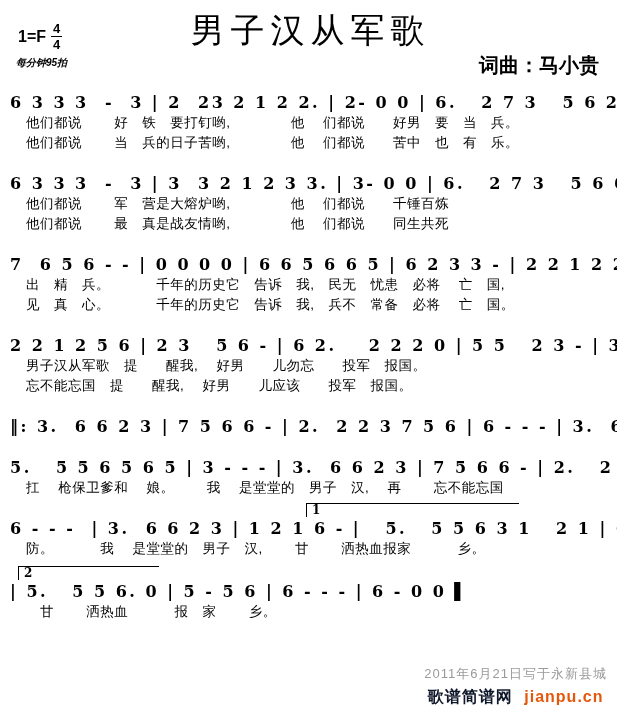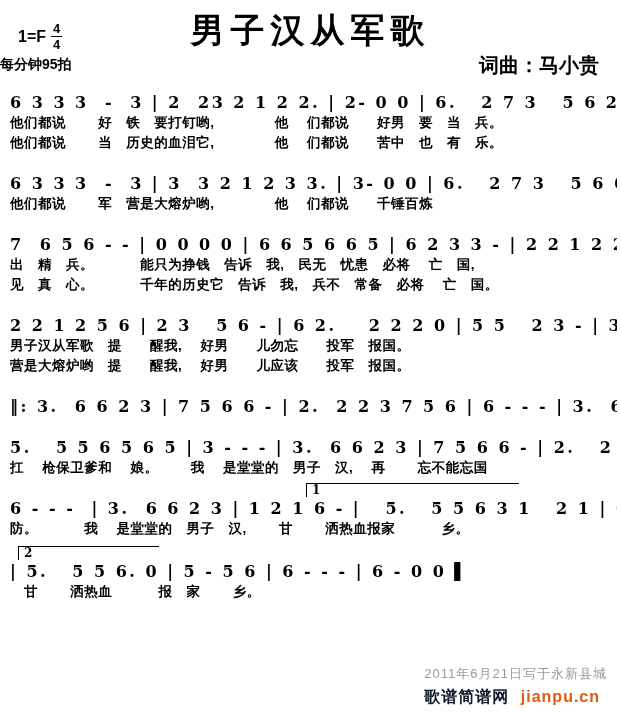--- a/index.html
+++ b/index.html
@@ -14,61 +14,61 @@
   
   .keysig{
     position:absolute;left:18px;top:22px;
     font-family:"Liberation Sans",sans-serif;
     font-size:16px;font-weight:bold;display:flex;align-items:center;gap:5px;
   }
   .frac{display:inline-flex;flex-direction:column;align-items:center;line-height:1;font-size:13px;font-weight:bold;}
   .frac .num{border-bottom:1.5px solid #000;padding:0 2px 1px;}
   .frac .den{padding-top:1px;}
   .tempo{
-    position:absolute;left:0;top:56px;
-    font-size:14px;font-weight:bold;
+    position:absolute;left:16px;top:56px;
+    font-size:10px;font-weight:bold;font-style:italic;
   }
   .title{
     position:absolute;left:0;right:0;top:8px;margin:0;
     text-align:center;
-    font-size:34px;font-weight:bold;
+    font-size:34px;font-weight:normal;
     font-family:"DejaVu Serif","Liberation Serif",serif;
     letter-spacing:6px;
   }
   .credit{
     position:absolute;right:22px;top:52px;
     font-size:20px;font-weight:bold;
   }
   
   #systems{position:absolute;left:10px;right:4px;top:92px;}
   .system{position:relative;margin-bottom:20px;}
   .notes{
     font-family:"DejaVu Serif","Liberation Serif",serif;
     font-weight:bold;font-size:16px;line-height:21px;
     letter-spacing:2.5px;white-space:pre;overflow:hidden;
   }
   .lyric{
-    font-size:13.5px;font-weight:bold;line-height:20px;
-    white-space:pre;overflow:hidden;letter-spacing:0.5px;
+    font-size:13.5px;font-weight:normal;line-height:20px;
+    white-space:pre;overflow:hidden;letter-spacing:0.5px;margin-left:16px;
   }
   .volta{
     position:absolute;top:-15px;height:13px;
     border-top:1.2px solid #000;border-left:1.2px solid #000;
   }
   .volta .volta-label{
     position:absolute;left:5px;top:0px;
     font-size:12px;font-weight:bold;line-height:12px;
     font-family:"DejaVu Serif",serif;
   }
   .system.sys-7 .volta{left:296px;width:212px;}
   .system.sys-8 .volta{left:8px;width:140px;}
   .system.sys-7{margin-top:10px;}
   .system.sys-8{margin-top:22px;}
   
-  .footer{position:absolute;right:14px;bottom:4px;text-align:left;}
+  .footer{position:absolute;right:14px;bottom:4px;text-align:center;}
   .date-note{
     color:#9a9a9a;font-size:13px;letter-spacing:1px;
     margin-bottom:4px;white-space:nowrap;
   }
   .watermark{white-space:nowrap;font-size:16px;font-weight:bold;letter-spacing:1px;}
   .watermark .site{color:#0f172a;}
   .watermark .domain{margin-left:6px;margin-top:28px;}
 </style>
 </head>
 <body>
@@ -86,35 +86,36 @@
   <h1 class="title">男子汉从军歌</h1>
 
   <div class="tempo">每分钟95拍</div>
 
   <div class="credit">词曲：马小贵</div>
 
   <div id="systems">
       <div class="system sys-1">
         <div class="notes">6 3 3 3  -  3 | 2  23 2 1 2 2. | 2- 0 0 | 6.   2 7 3   5 6 2 | 1   6 5 6 - - |</div>
         <div class="lyric">他们都说　　 好　铁　要打钉哟,　　　　 他　 们都说　　好男　要　当　兵。</div>
-        <div class="lyric">他们都说　　 当　历史的血泪它,　　　　 他　 们都说　　苦中　也　有　乐。</div>
+        <div class="lyric">他们都说　　 当　兵的日子苦哟,　　　　 他　 们都说　　苦中　也　有　乐。</div>
       </div>
       <div class="system sys-2">
         <div class="notes">6 3 3 3  -  3 | 3  3 2 1 2 3 3. | 3- 0 0 | 6.   2 7 3   5 6 6 6 2 |</div>
         <div class="lyric">他们都说　　 军　营是大熔炉哟,　　　　 他　 们都说　　千锤百炼</div>
+        <div class="lyric">他们都说　　 最　真是战友情哟,　　　　 他　 们都说　　同生共死</div>
       </div>
       <div class="system sys-3">
         <div class="notes">7  6 5 6 - - | 0 0 0 0 | 6 6 5 6 6 5 | 6 2 3 3 - | 2 2 1 2 2 | 1 1 0  2 1 6 - |</div>
-        <div class="lyric">出　精　兵。　　　 能只为挣钱　告诉　我,　民无　忧患　必将　 亡　国,</div>
+        <div class="lyric">出　精　兵。　　　 千年的历史它　告诉　我,　民无　忧患　必将　 亡　国,</div>
         <div class="lyric">见　真　心。　　　 千年的历史它　告诉　我,　兵不　常备　必将　 亡　国。</div>
       </div>
       <div class="system sys-4">
         <div class="notes">2 2 1 2 5 6 | 2 3   5 6 - | 6 2.    2 2 2 0 | 5 5   2 3 - | 3 - - -    |</div>
         <div class="lyric">男子汉从军歌　提　　醒我,　 好男　　儿勿忘　　投军　报国。</div>
-        <div class="lyric">营是大熔炉哟　提　　醒我,　 好男　　儿应该　　投军　报国。</div>
+        <div class="lyric">忘不能忘国　提　　醒我,　 好男　　儿应该　　投军　报国。</div>
       </div>
       <div class="system sys-5">
         <div class="notes">‖: 3.  6 6 2 3 | 7 5 6 6 - | 2.  2 2 3 7 5 6 | 6 - - - | 3.  6 6 2 3 | 1 2 1 6 - |</div>
       </div>
       <div class="system sys-6">
         <div class="notes">5.   5 5 6 5 6 5 | 3 - - - | 3.  6 6 2 3 | 7 5 6 6 - | 2.   2 2 3 7 5 6 |</div>
         <div class="lyric">扛　 枪保卫爹和　 娘。　　 我　 是堂堂的　男子　汉,　 再　　 忘不能忘国</div>
       </div>
       <div class="system sys-7">
         <div class="volta">

